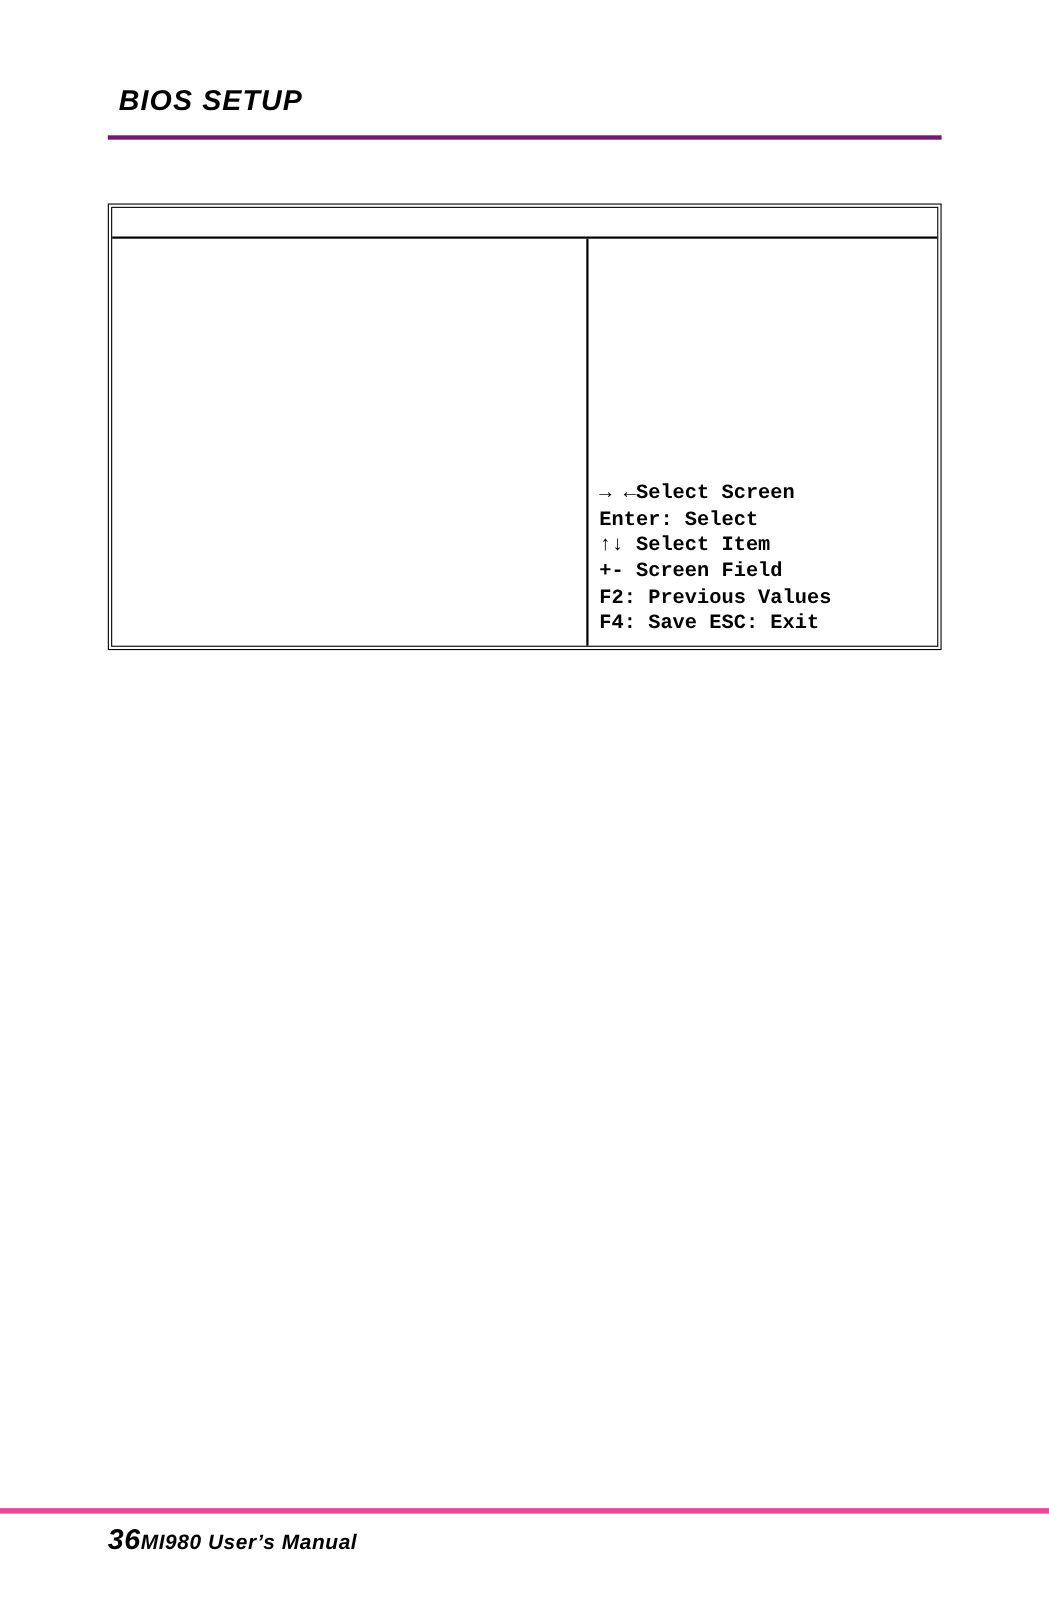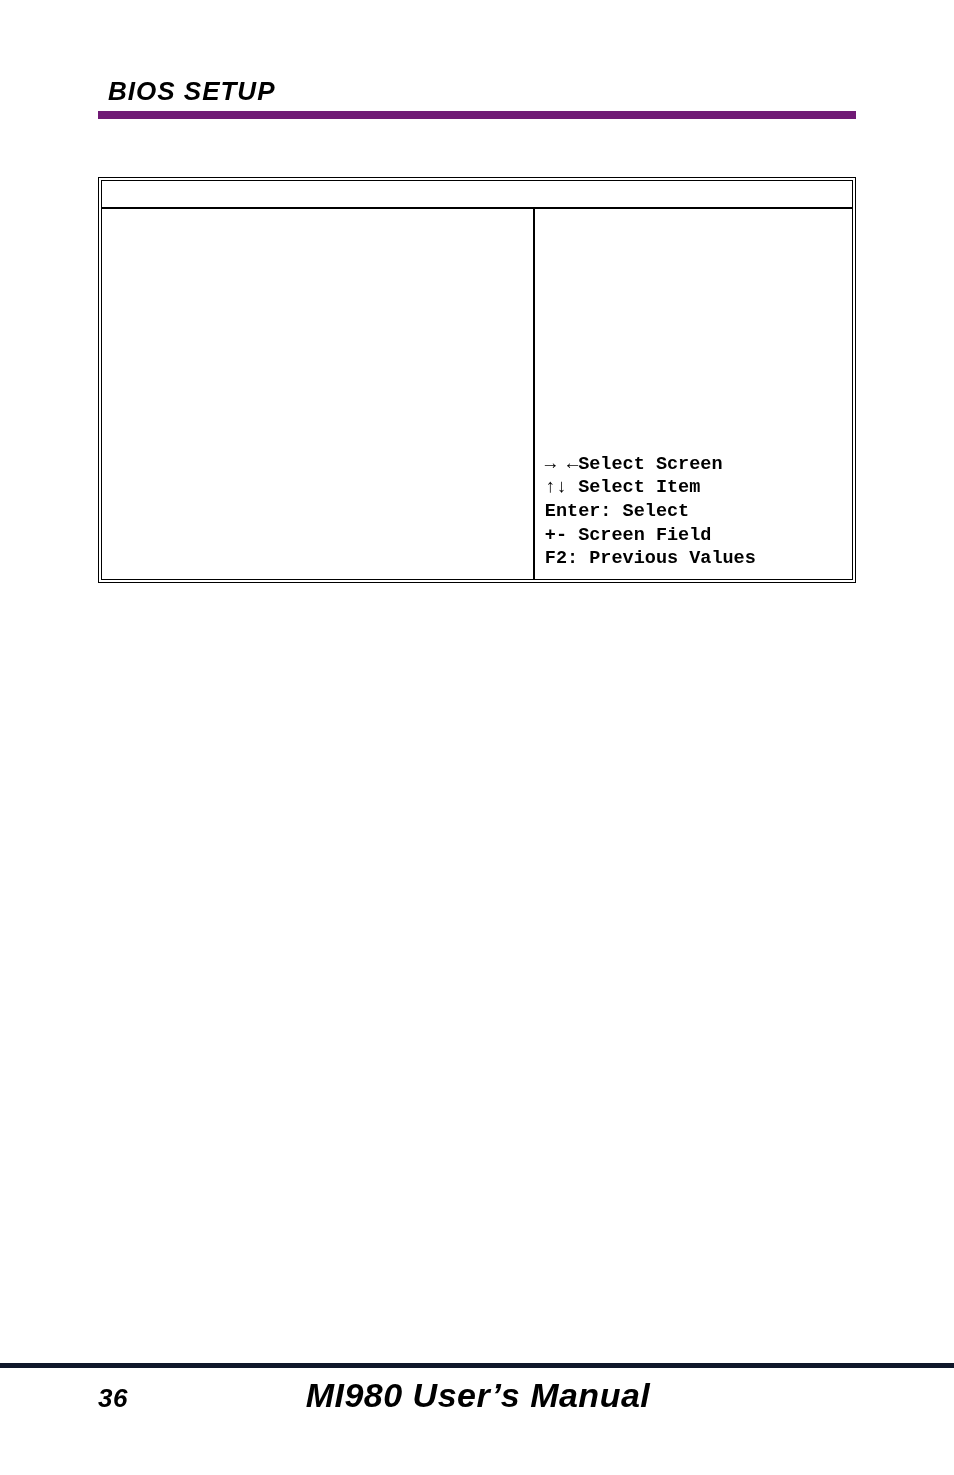--- a/index.html
+++ b/index.html
@@ -7,22 +7,22 @@
     width: 954px;
     height: 1475px;
     background: #fff;
     font-family: Georgia, 'Times New Roman', serif;
     position: relative;
   }
   .page {
     padding: 76px 98px 0 98px;
   }
   .header-area {
-    border-bottom: 8px solid #701a75;
-    padding-bottom: 4px;
+    border-bottom: 4px solid #701a75;
+    padding-bottom: 16px;
     margin-bottom: 58px;
   }
   .header-title {
     font-family: Arial, Helvetica, sans-serif;
     font-style: italic;
     font-weight: 900;
     font-size: 26px;
     letter-spacing: 1px;
     color: #000;
     padding-left: 10px;
@@ -55,60 +55,61 @@
     font-size: 18.5px;
     line-height: 1.28;
     color: #000;
   }
   .help-line { white-space: nowrap; }
   .footer {
     position: absolute;
     bottom: 60px;
     left: 0;
     right: 0;
-    border-top: 5px solid #0f172a;
+    border-top: 5px solid #ec4899;
     display: flex;
     align-items: baseline;
     padding: 8px 98px 0 98px;
     font-family: Arial, Helvetica, sans-serif;
     font-style: italic;
     font-weight: 900;
     letter-spacing: 0.5px;
   }
   .page-num {
     font-size: 26px;
     flex: 0 0 auto;
   }
   .footer-title {
-    font-size: 34px;
+    font-size: 19px;
     flex: 1;
-    text-align: center;
+    text-align: left;
   }
   .footer-spacer {
     flex: 0 0 28px;
   }
 </style>
 </head>
 <body>
 
 <div class="page">
   <div class="header-area">
     <div class="header-title">BIOS SETUP</div>
   </div>
 
   <div class="bios-box">
     <div class="top-row"></div>
     <div class="content-row">
       <div class="left-pane"></div>
       <div class="right-pane">
         <div class="help-line">→ ←Select Screen</div>
+        <div class="help-line">Enter: Select</div>
         <div class="help-line">↑↓ Select Item</div>
-        <div class="help-line">Enter: Select</div>
         <div class="help-line">+-  Screen Field</div>
         <div class="help-line">F2: Previous Values</div>
+        <div class="help-line">F4: Save  ESC: Exit</div>
       </div>
     </div>
   </div>
 </div>
 
 <div class="footer">
   <div class="page-num">36</div>
   <div class="footer-title">MI980 User’s Manual</div>
   <div class="footer-spacer"></div>
 </div>

